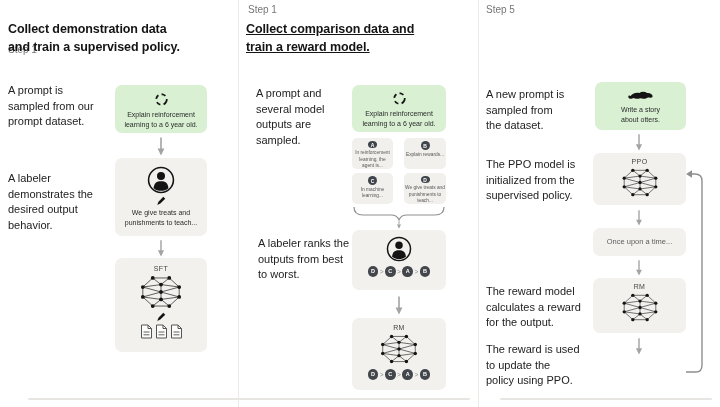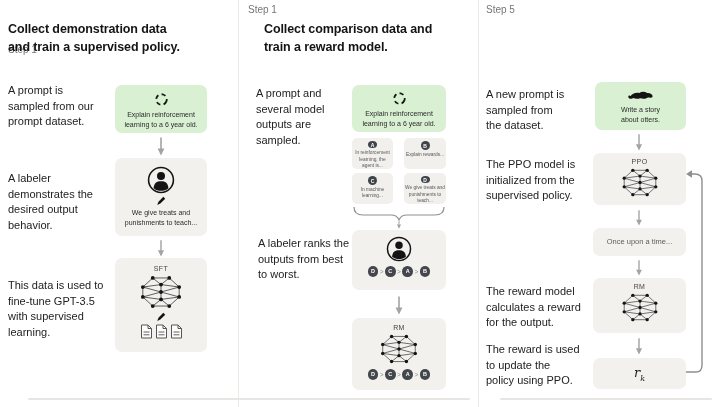--- a/index.html
+++ b/index.html
@@ -111,24 +111,20 @@
     <h2 class="heading" style="left:8px;top:21px;width:226px;">Collect demonstration data
 and train a supervised policy.</h2>
 
     <p class="caption" style="left:8px;top:83px;width:110px;">A prompt is
 sampled from our
 prompt dataset.</p>
     <p class="caption" style="left:8px;top:171px;width:110px;">A labeler
 demonstrates the
 desired output
 behavior.</p>
-    <p class="caption" style="left:8px;top:278px;width:114px;">This data is used to
-fine-tune GPT-3.5
-with supervised
-learning.</p>
 
     <div class="box green" style="left:115px;top:85px;width:92px;height:48px;padding-top:7px;">
       <svg width="15" height="15" viewBox="0 0 16 16">
         <circle cx="8" cy="8" r="5.6" fill="none" stroke="#161616" stroke-width="1.9" stroke-dasharray="4.6 3.4" transform="rotate(18 8 8)"></circle>
       </svg>
       <div class="box-text" style="margin-top:3px;">Explain reinforcement
 learning to a 6 year old.</div>
     </div>
 
     <svg class="arrow" style="left:156px;top:136px;" width="10" height="20" viewBox="0 0 10 20">
@@ -167,21 +163,21 @@
           </svg>
         <svg width="13" height="15" viewBox="0 0 12 15">
             <use href="#doc"></use>
           </svg>
       </div>
     </div>
   </section>
 
   <section class="col" style="left:238px;width:240px;">
     <div class="step-label" style="left:10px;top:4px;">Step 1</div>
-    <h2 class="heading" style="left:26px;top:21px;width:226px;">Collect comparison data and
+    <h2 class="heading" style="left:8px;top:21px;width:226px;text-decoration:underline;">Collect comparison data and
 train a reward model.</h2>
 
     <p class="caption" style="left:18px;top:86px;width:104px;">A prompt and
 several model
 outputs are
 sampled.</p>
     <p class="caption" style="left:20px;top:236px;width:104px;">A labeler ranks the
 outputs from best
 to worst.</p>
 
@@ -309,23 +305,20 @@
       <div class="model-label">RM</div>
       <svg width="40" height="33" viewBox="0 0 52 46" style="margin-top:1px;">
           <use href="#net"></use>
         </svg>
     </div>
 
     <svg class="arrow" style="left:156px;top:337px;" width="10" height="18" viewBox="0 0 10 20">
         <use href="#arrowv"></use>
       </svg>
 
-    <div class="box gray" style="left:115px;top:358px;width:93px;height:31px;justify-content:center;">
-      <span class="rk"><span>r</span><sub>k</sub></span>
-    </div>
 
     <svg class="arrow" style="left:208px;top:166px;" width="26" height="212" viewBox="0 0 26 212">
       <path d="M0,206 L10,206 Q16,206 16,199 L16,15 Q16,8 9,8 L6,8" fill="none" stroke="#8f8f8f" stroke-width="1.4"></path>
       <path d="M6,4.2 L6,11.8 L0,8 Z" fill="#8f8f8f"></path>
     </svg>
   </section>
 
 </div>
 
 </body></html>

